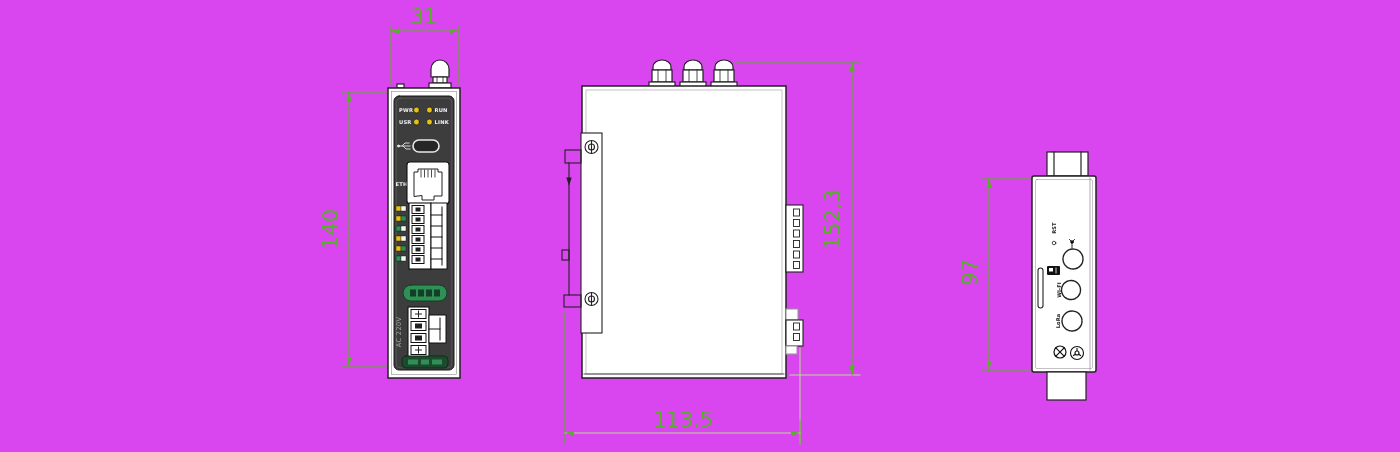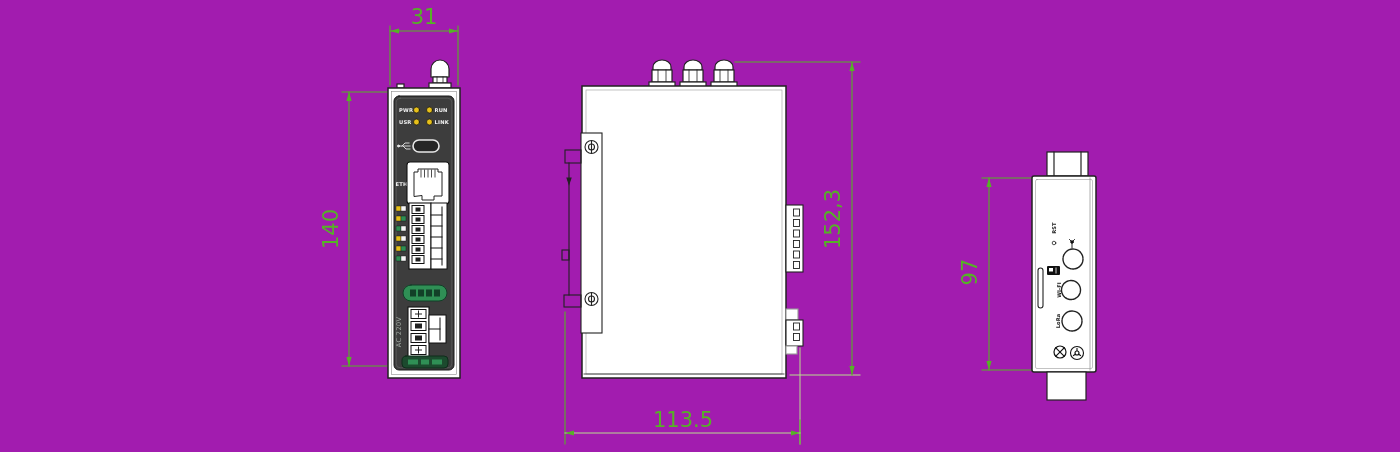--- a/index.html
+++ b/index.html
@@ -1,16 +1,16 @@
 <!DOCTYPE html>
 <html><head>
 <meta charset="utf-8">
 <style>
   html,body{margin:0;padding:0;background:#ffffff;}
-  #canvas{position:relative;width:1400px;height:452px;background:#a21caf;overflow:hidden;
+  #canvas{position:relative;width:1400px;height:452px;background:#d946ef;overflow:hidden;
           font-family:"DejaVu Sans",sans-serif;}
   svg{position:absolute;left:0;top:0;}
   text{font-family:"DejaVu Sans",sans-serif;}
   .dimtxt{fill:#56b226;font-size:21px;}
   .tinywhite{fill:#f2f2f2;font-size:5.2px;font-weight:bold;letter-spacing:.2px;}
   .tinyblack{fill:#1a1a1a;font-size:5.2px;font-weight:bold;}
   .graytxt{fill:#9fa6a0;font-size:6.5px;letter-spacing:.4px;}
 </style>
 </head>
 <body>

